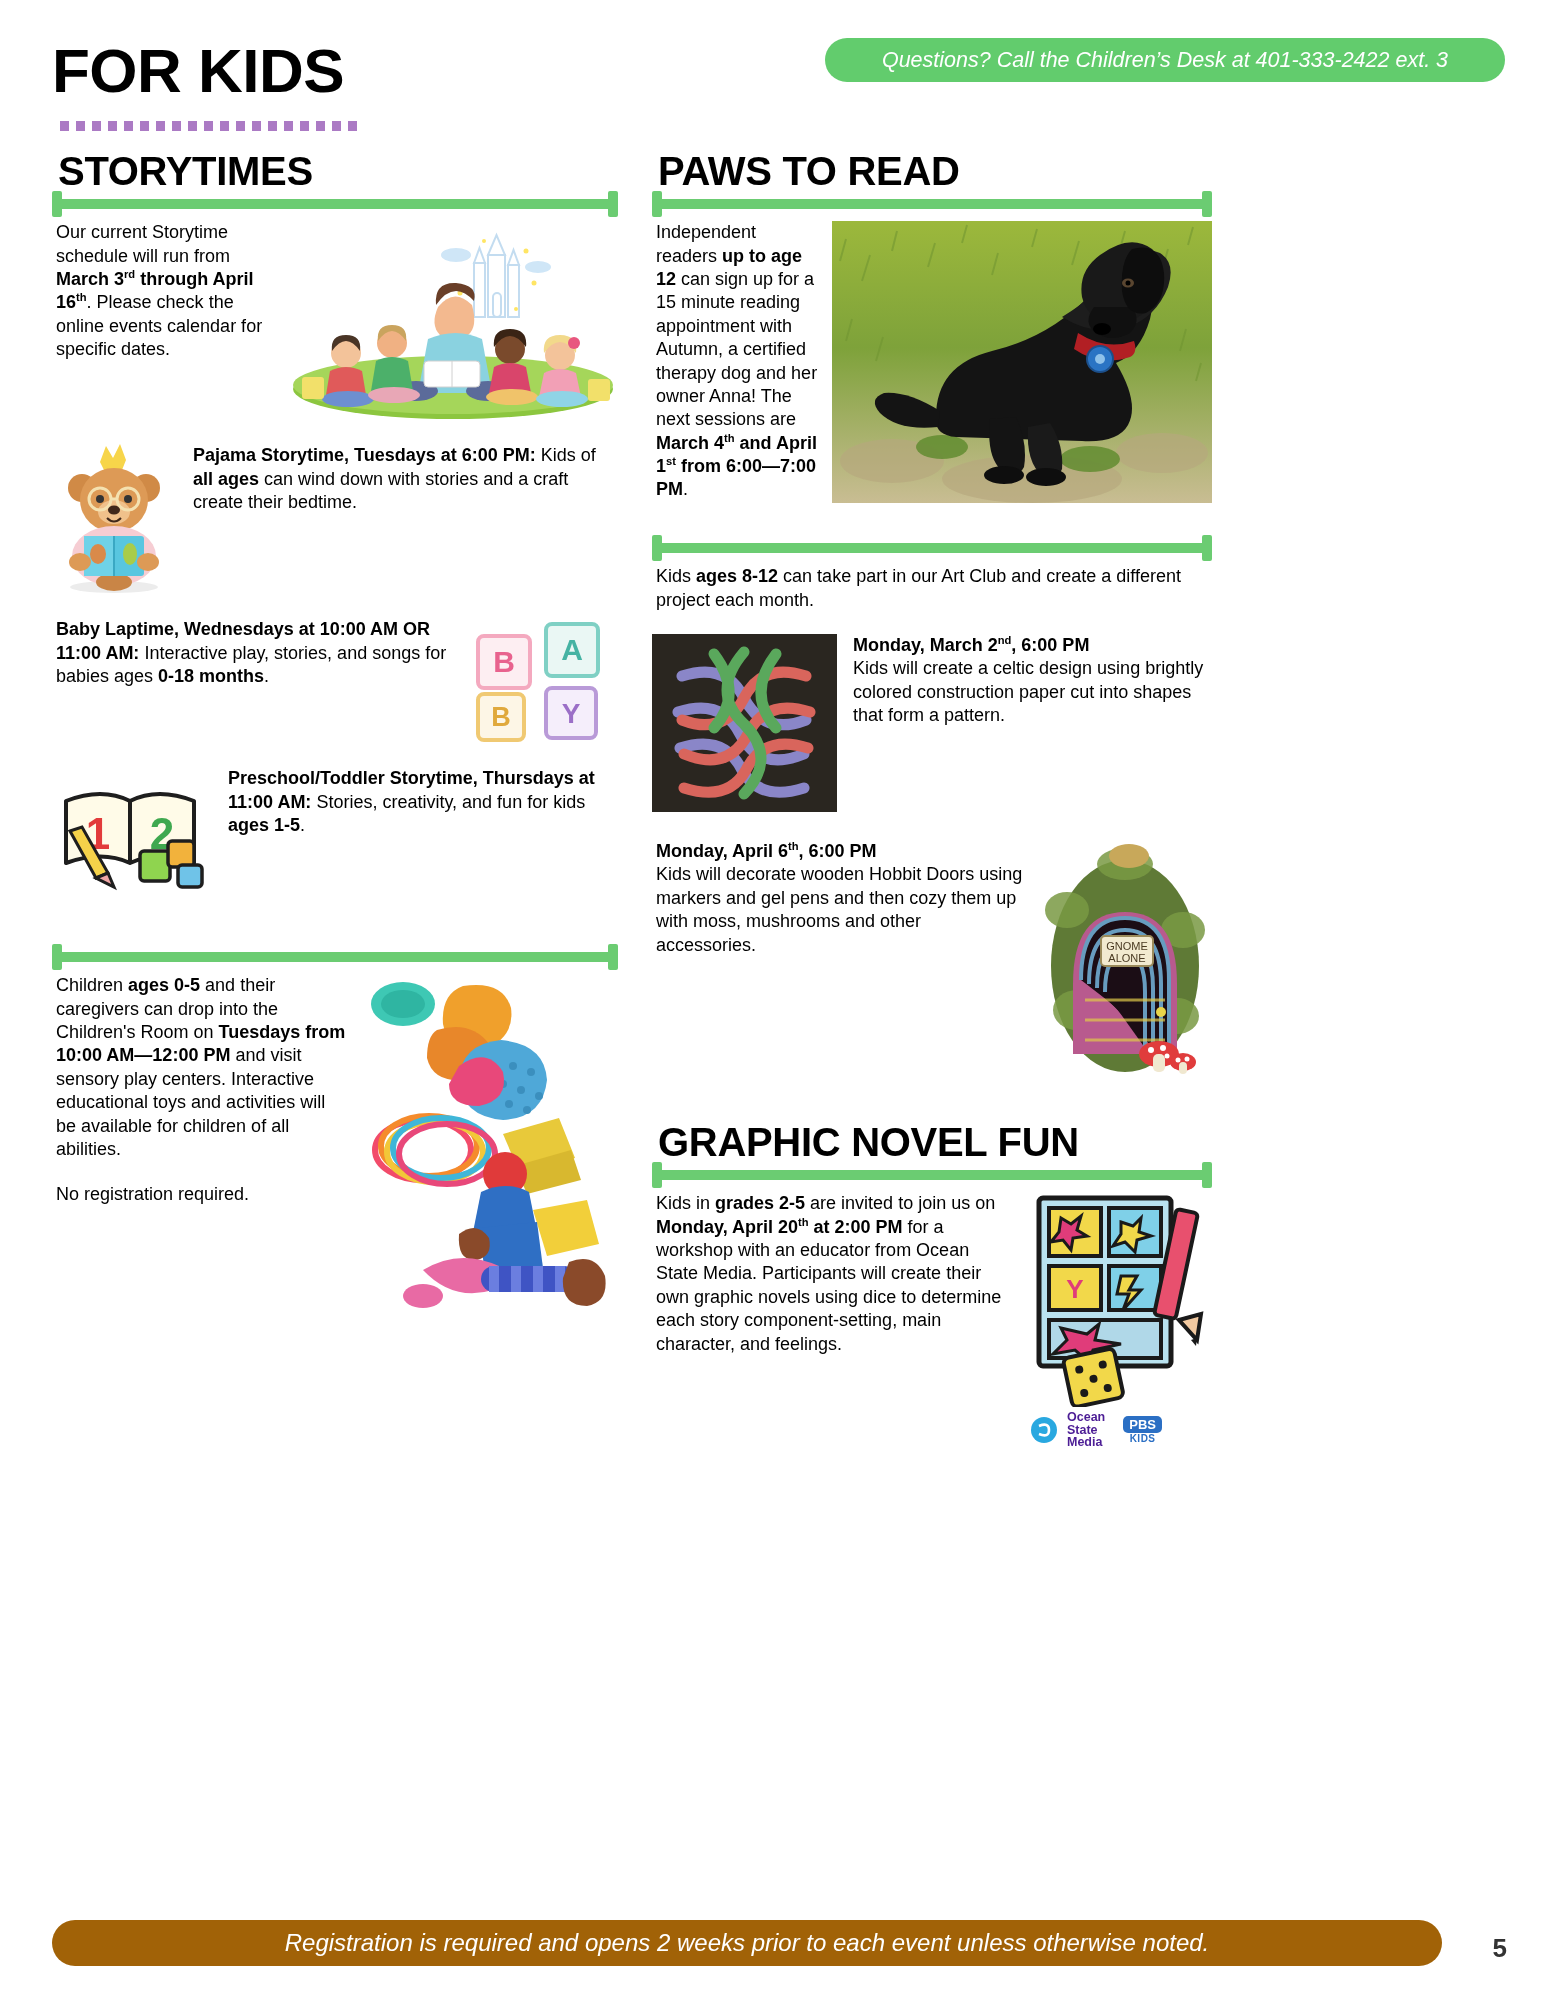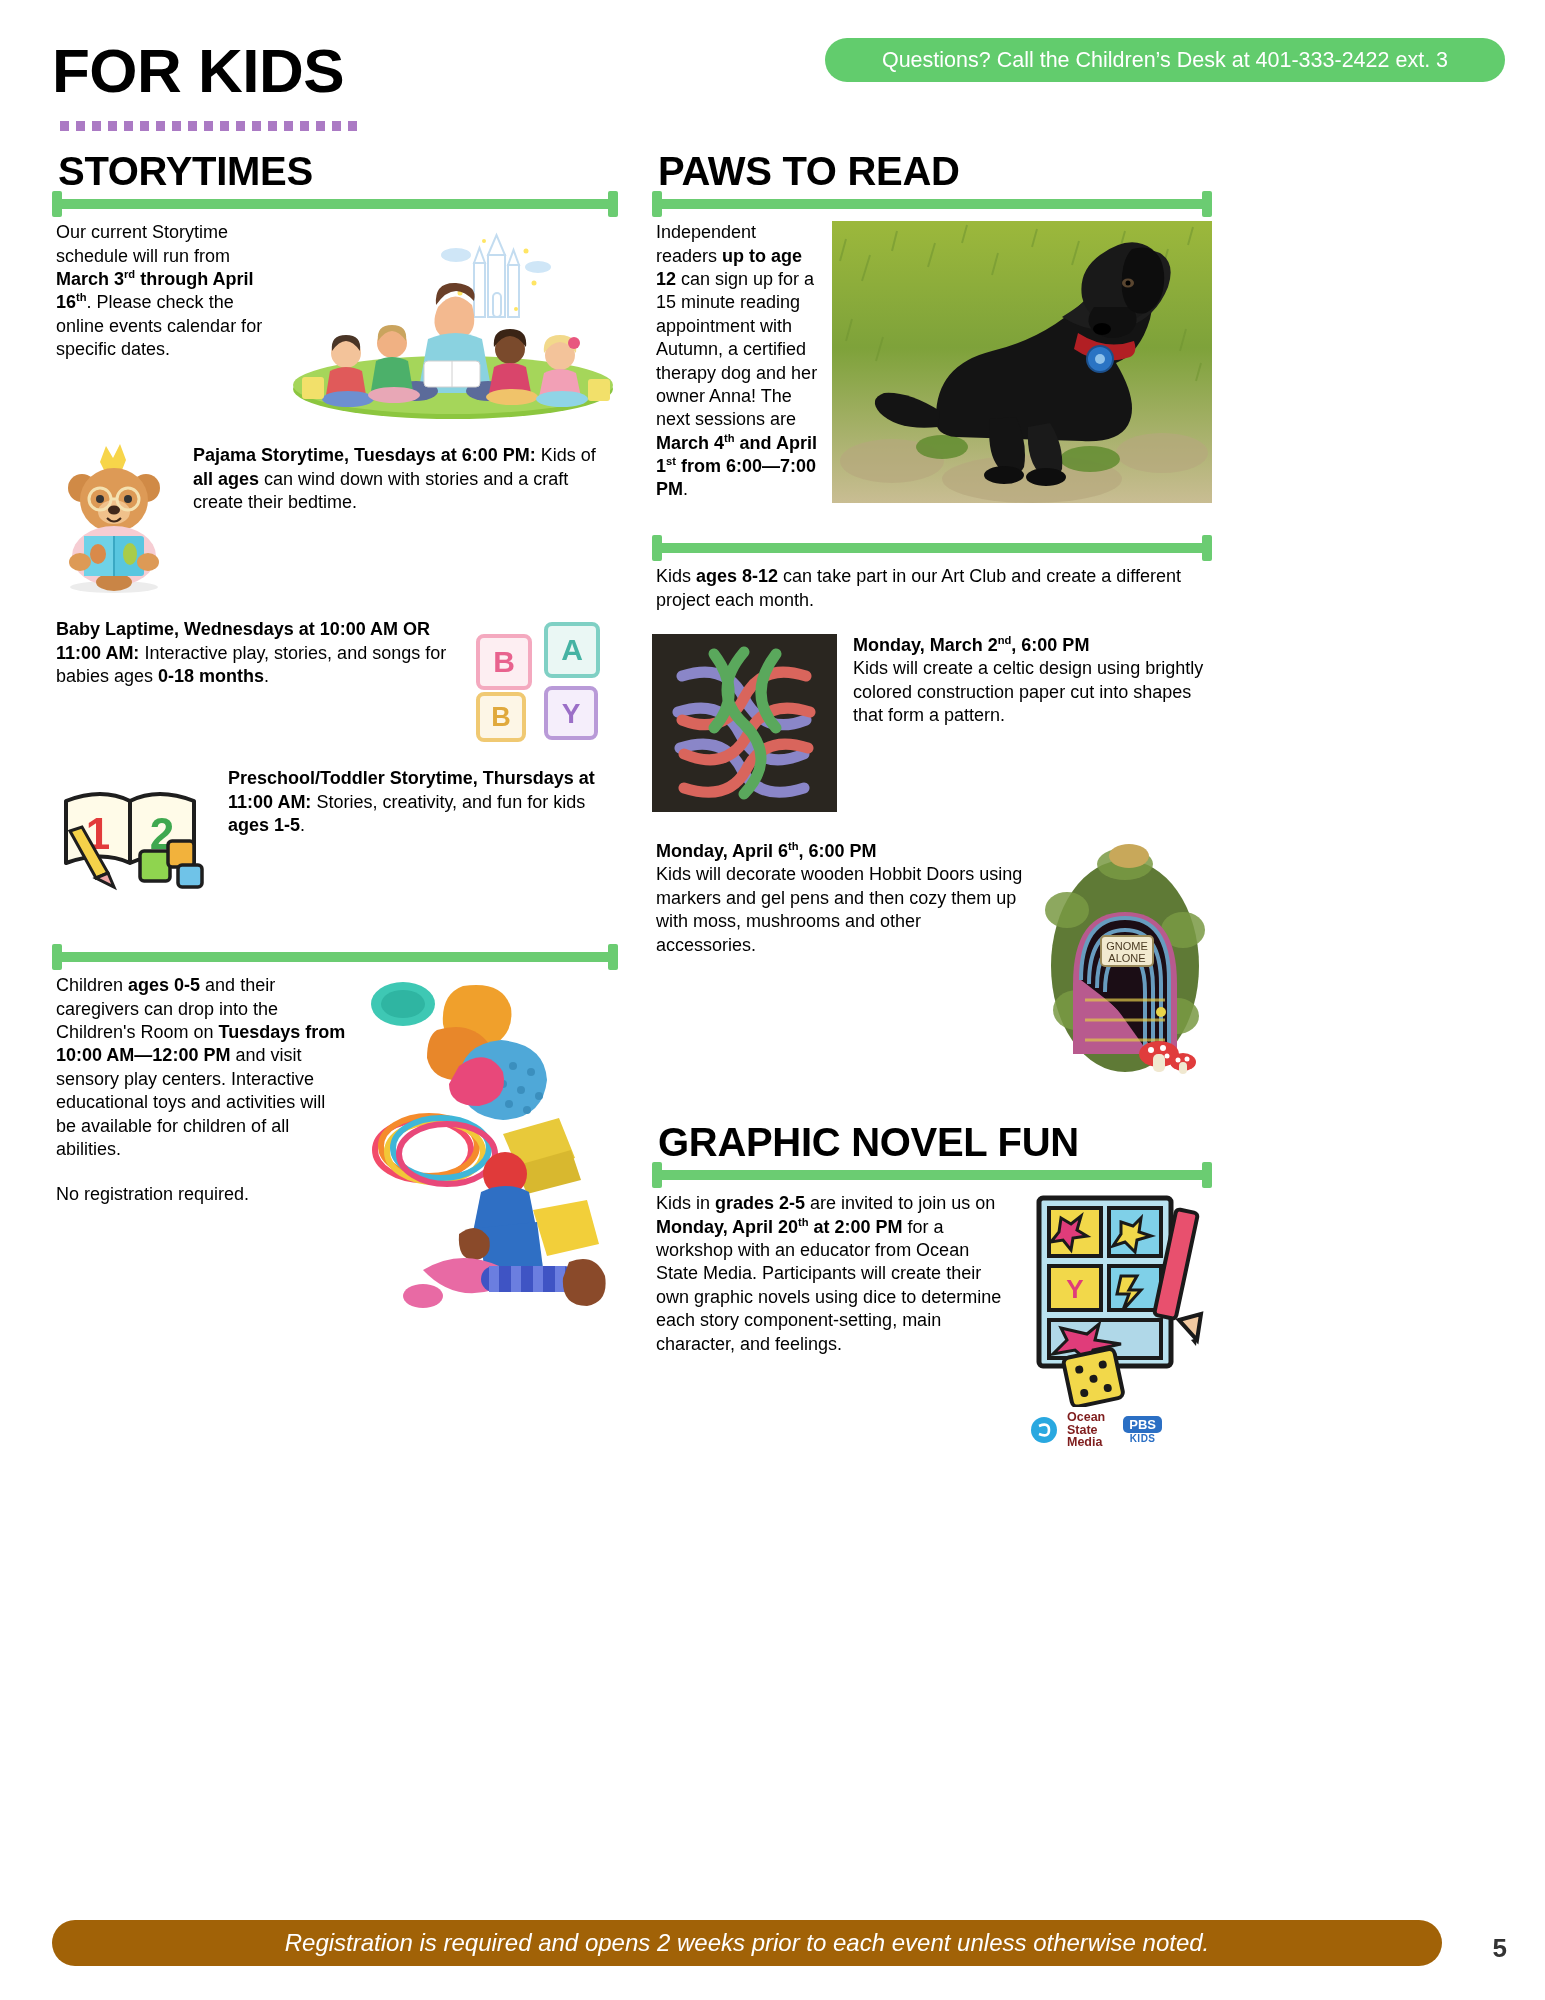--- a/index.html
+++ b/index.html
@@ -46,20 +46,21 @@
   }
   .header-pill {
     position: absolute;
     right: 0;
     top: 10px;
     height: 44px;
     min-width: 680px;
     background: #62cc6d;
     border-radius: 22px;
     color: #ffffff;
+    font-style: italic;
     font-size: 21.5px;
     display: flex;
     align-items: center;
     justify-content: center;
     padding: 0 24px;
     white-space: nowrap;
   }
 
   
   .columns {
@@ -560,21 +561,21 @@
                     <circle cx="54" cy="198" r="4"></circle>
                     <circle cx="78" cy="198" r="4"></circle>
                   </g>
               </g>
             </svg>
             <div style="display:flex; align-items:center; gap:10px; margin-top:4px; padding-left:4px;">
               <svg width="26" height="26" viewBox="0 0 26 26">
                 <circle cx="13" cy="13" r="13" fill="#29a8e0"></circle>
                 <path d="M8 9 q10 -4 10 4 q0 8 -10 4" stroke="#fff" stroke-width="2.6" fill="none"></path>
               </svg>
-              <div style="line-height:1.0; font-size:12.5px; font-weight:bold; color:#7f1d1d;">
+              <div style="line-height:1.0; font-size:12.5px; font-weight:bold; color:#4c1d95;">
                 <div>Ocean</div>
                 <div>State</div>
                 <div>Media</div>
               </div>
               <div style="margin-left:8px; text-align:center;">
                 <div style="background:#2b6fc4; color:#fff; font-size:13px; font-weight:bold; border-radius:5px; padding:2px 6px; line-height:1.05;">PBS</div>
                 <div style="color:#2b6fc4; font-size:10px; font-weight:bold; letter-spacing:0.5px;">KIDS</div>
               </div>
             </div>
           </div>

